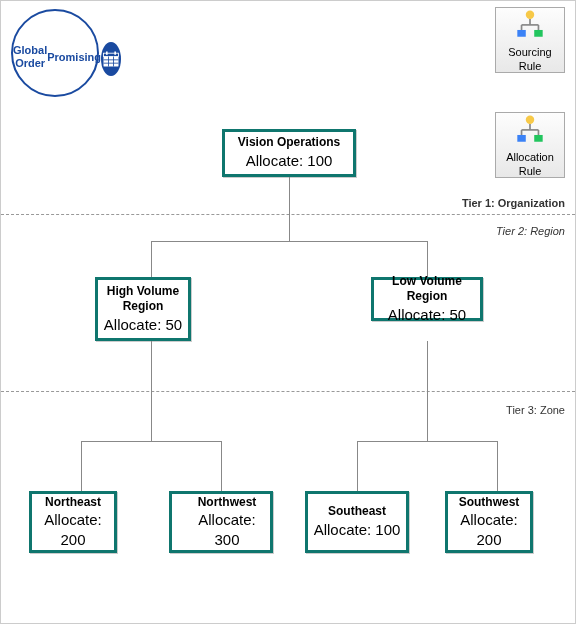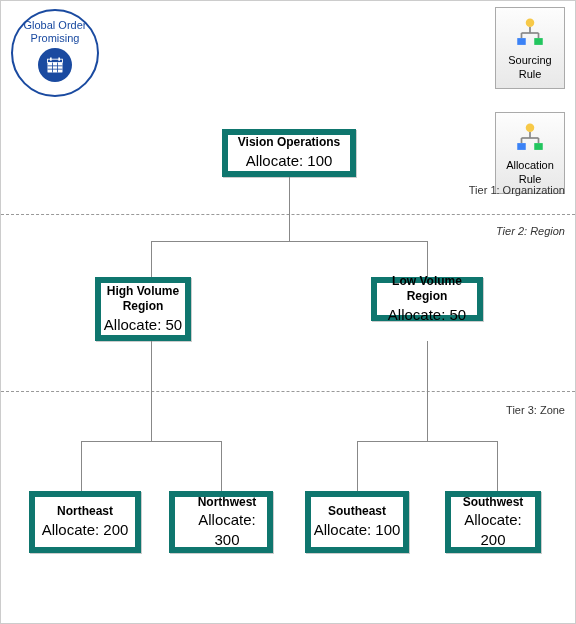--- a/index.html
+++ b/index.html
@@ -14,45 +14,45 @@
   }
   .gop-badge {
     position: absolute;
     top: 8px;
     left: 10px;
     width: 88px;
     height: 88px;
     border: 2px solid #1a4aa0;
     border-radius: 50%;
     display: flex;
-    flex-direction: column;
+    flex-direction: row;
     align-items: center;
     padding-top: 8px;
     color: #1a4aa0;
-    font-weight: normal;
+    font-weight: bold;
     font-size: 11px;
     text-align: center;
     line-height: 1.15;
   }
   .gop-icon {
     width: 34px;
     height: 34px;
     background: #1a4aa0;
     border-radius: 50%;
     margin-top: 4px;
     display: flex;
     align-items: center;
     justify-content: center;
   }
   .gop-icon svg { width: 20px; height: 20px; }
   .rule-btn {
     position: absolute;
     right: 10px;
     width: 70px;
-    height: 82px;
+    height: 66px;
     background: linear-gradient(#fdfdfd,#e8e8e8);
     border: 1px solid #aaa;
     display: flex;
     flex-direction: column;
     align-items: center;
     justify-content: center;
     font-size: 11px;
     text-align: center;
     line-height: 1.1;
     gap: 2px;
@@ -68,21 +68,21 @@
   }
   .tier-label {
     position: absolute;
     right: 10px;
     font-size: 11px;
     color: #333;
   }
   .node {
     position: absolute;
     background: #fff;
-    border: 6px solid #0f766e;
+    border: 3px solid #0f766e;
     text-align: center;
     display: flex;
     flex-direction: column;
     align-items: center;
     justify-content: center;
     line-height: 1.3;
     font-size: 12px;
     box-shadow: 1px 1px 0 #ccc;
   }
   .node .title { font-weight: bold; }
@@ -132,21 +132,21 @@
     <line x1="10" y1="20" x2="30" y2="20" stroke="#888" stroke-width="2"></line>
     <line x1="10" y1="20" x2="10" y2="26" stroke="#888" stroke-width="2"></line>
     <line x1="30" y1="20" x2="30" y2="26" stroke="#888" stroke-width="2"></line>
     <rect x="5" y="26" width="10" height="8" fill="#3b82f6"></rect>
     <rect x="25" y="26" width="10" height="8" fill="#22c55e"></rect>
   </svg>
   <span>Allocation</span>
   <span>Rule</span>
 </div>
 
-<div class="tier-label" style="top:183px;">Tier 1: Organization</div>
+<div class="tier-label" style="top:196px;font-weight:bold;">Tier 1: Organization</div>
 <div class="tier-divider" style="top:213px;"></div>
 <div class="tier-label" style="top:224px;font-style:italic;">Tier 2: Region</div>
 <div class="tier-divider" style="top:390px;"></div>
 <div class="tier-label" style="top:395px;margin-top:8px;">Tier 3: Zone</div>
 
 <div class="node" style="left:221px; top:128px; width:134px; height:48px;">
   <span class="title">Vision Operations</span>
   <span class="alloc">Allocate: 100</span>
 </div>
 
@@ -170,28 +170,28 @@
 <div class="conn v" style="left:150px; top:340px; height:100px;"></div>
 <div class="conn h" style="left:80px;  top:440px; width:140px;"></div>
 <div class="conn v" style="left:80px;  top:440px; height:50px;"></div>
 <div class="conn v" style="left:220px; top:440px; height:50px;"></div>
 
 <div class="conn v" style="left:426px; top:340px; height:100px;"></div>
 <div class="conn h" style="left:356px; top:440px; width:140px;"></div>
 <div class="conn v" style="left:356px; top:440px; height:50px;"></div>
 <div class="conn v" style="left:496px; top:440px; height:50px;"></div>
 
-<div class="node" style="left:28px;  top:490px; width:112px; height:62px;">
+<div class="node" style="left:28px;  top:490px; width:88px; height:62px;">
   <span class="title">Northeast</span>
   <span class="alloc">Allocate: 200</span>
 </div>
 <div class="node" style="left:168px; top:490px; width:104px; height:62px;padding-left:12px;">
   <span class="title">Northwest</span>
   <span class="alloc">Allocate: 300</span>
 </div>
 <div class="node" style="left:304px; top:490px; width:104px; height:62px;">
   <span class="title">Southeast</span>
   <span class="alloc">Allocate: 100</span>
 </div>
-<div class="node" style="left:444px; top:490px; width:96px; height:62px;justify-content:center;">
+<div class="node" style="left:444px; top:490px; width:88px; height:62px;justify-content:center;">
   <span class="title">Southwest</span>
   <span class="alloc">Allocate: 200</span>
 </div>
 
 </body></html>

